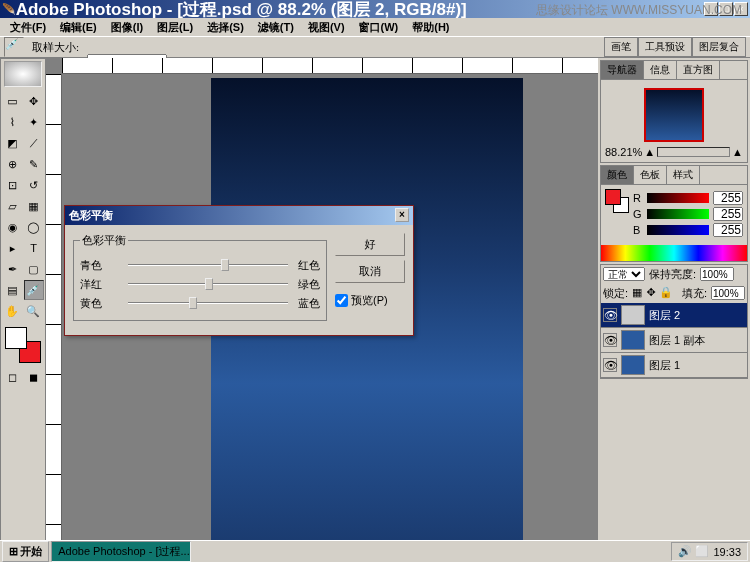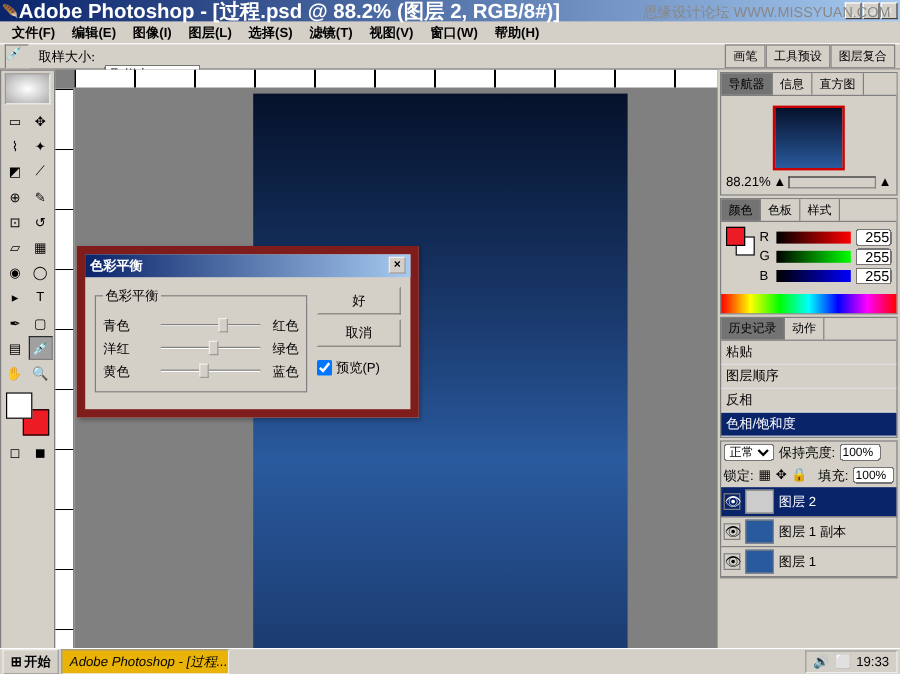--- a/index.html
+++ b/index.html
@@ -57,42 +57,42 @@
 .hist-item { padding: 2px 4px; font-size: 10px; display: flex; align-items: center; gap: 4px; border-bottom: 1px solid #e0e0e0; }
 .hist-item.sel { background: #0a246a; color: #fff; }
 
 .layer-opts { display: flex; gap: 4px; padding: 2px; align-items: flex-start; font-size: 10px; }
 .layer-opts select, .layer-opts input { font-size: 10px; height: 14px; }
 .layer-row { display: flex; align-items: center; padding: 2px; gap: 4px; border-bottom: 1px solid #808080; font-size: 10px; }
 .layer-row .eye { width: 14px; height: 14px; border: 1px solid #808080; }
 .layer-row .thumb { width: 24px; height: 20px; border: 1px solid #808080; background: #2a5a9e; }
 .layer-row.sel { background: #0a246a; color: #fff; }
 
-.dialog { position: absolute; top: 205px; left: 64px; width: 285px; background: #d4d0c8; border: 7px solid #7f1d1d; box-shadow: 2px 2px 4px rgba(0,0,0,0.3); }
+.dialog { position: absolute; top: 205px; left: 64px; width: 350px; background: #d4d0c8; border: 1px solid #7f1d1d; box-shadow: 2px 2px 4px rgba(0,0,0,0.3); }
 .dialog .dlg-title { background: linear-gradient(to right, #0a246a, #a6caf0); color: #fff; padding: 2px 4px; font-size: 11px; font-weight: bold; display: flex; }
 .dialog .dlg-title .x { margin-left: auto; width: 14px; height: 14px; background: #d4d0c8; color: #000; text-align: center; font-size: 10px; border: 1px outset; }
 .dialog .dlg-body { padding: 8px; display: flex; gap: 8px; }
 .dialog .dlg-main { flex: 1; }
 .dialog .dlg-side { width: 70px; display: flex; flex-direction: column; gap: 4px; }
 .dialog .dlg-btn { padding: 3px; border: 1px outset #d4d0c8; background: #d4d0c8; text-align: center; font-size: 11px; }
 .dialog fieldset { border: 1px solid #808080; padding: 6px; margin-bottom: 6px; font-size: 11px; }
 .dialog legend { font-size: 11px; padding: 0 2px; }
 .dlg-row { display: flex; align-items: center; gap: 4px; margin: 3px 0; font-size: 11px; }
 .dlg-row .lbl { width: 44px; }
 .dlg-row .lbl-r { width: 28px; text-align: right; font-family: Liberation Mono, monospace; }
 .dlg-row input[type=text] { width: 34px; height: 16px; font-size: 11px; text-align: center; border: 1px inset; }
 .dlg-slider { flex: 1; height: 16px; position: relative; background: #d4d0c8; }
 .dlg-slider .track { position: absolute; top: 7px; left: 0; right: 0; height: 2px; background: #808080; border-bottom: 1px solid #fff; }
 .dlg-slider .thumb { position: absolute; top: 2px; width: 8px; height: 12px; background: #d4d0c8; border: 1px outset; }
 .radio-row { display: flex; gap: 10px; align-items: center; }
 .chk { display: flex; align-items: center; gap: 3px; }
 
 .taskbar { position: absolute; bottom: 0; left: 0; right: 0; height: 22px; background: #d4d0c8; border-top: 1px solid #fff; display: flex; align-items: center; padding: 0 2px; gap: 2px; }
 .taskbar .start { padding: 2px 6px; border: 1px outset; font-weight: bold; display: flex; align-items: center; gap: 2px; font-size: 11px; }
-.taskbar .task { padding: 2px 6px; border: 1px inset; background: #eab308; max-width: 140px; white-space: nowrap; overflow: hidden; font-size: 11px; font-style: italic; }
+.taskbar .task { padding: 2px 6px; border: 1px inset; background: #0f766e; max-width: 140px; white-space: nowrap; overflow: hidden; font-size: 11px; }
 .taskbar .tray { margin-left: auto; border: 1px inset; padding: 2px 6px; display: flex; align-items: center; gap: 4px; font-size: 11px; }
 
 .watermark { position: absolute; top: 2px; right: 8px; color: #888; font-size: 12px; font-family: Arial; }
 </style>
 </head>
 <body>
 
 <div class="titlebar">
   <span>🪶</span>
   <span class="title">Adobe Photoshop - [过程.psd @ 88.2% (图层 2, RGB/8#)]</span>
@@ -216,40 +216,20 @@
           <div class="color-row">
               <span class="ch">B</span>
               <div class="slider" style="background:linear-gradient(to right,#000,#00f)"></div>
               <input value="255" style="">
             </div>
         </div>
       </div>
       <div class="spectrum"></div>
     </div>
 
-    <div class="panel">
-      <div class="panel-tabs">
-        <div class="panel-tab active">历史记录</div>
-        <div class="panel-tab">动作</div>
-      </div>
-      <div class="panel-body" style="padding:0">
-        <div class="hist-item">
-            <span>粘贴</span>
-          </div>
-        <div class="hist-item">
-            <span>图层顺序</span>
-          </div>
-        <div class="hist-item">
-            <span>反相</span>
-          </div>
-        <div class="hist-item sel">
-            <span>色相/饱和度</span>
-          </div>
-      </div>
-    </div>
 
     <div class="panel">
       <div class="layer-opts">
         <select><option>正常</option></select>
         <span>保持亮度:</span>
         <input style="width: 34px;" value="100%">
       </div>
       <div class="layer-opts">
         <span>锁定:</span>
         <span>▦</span>

